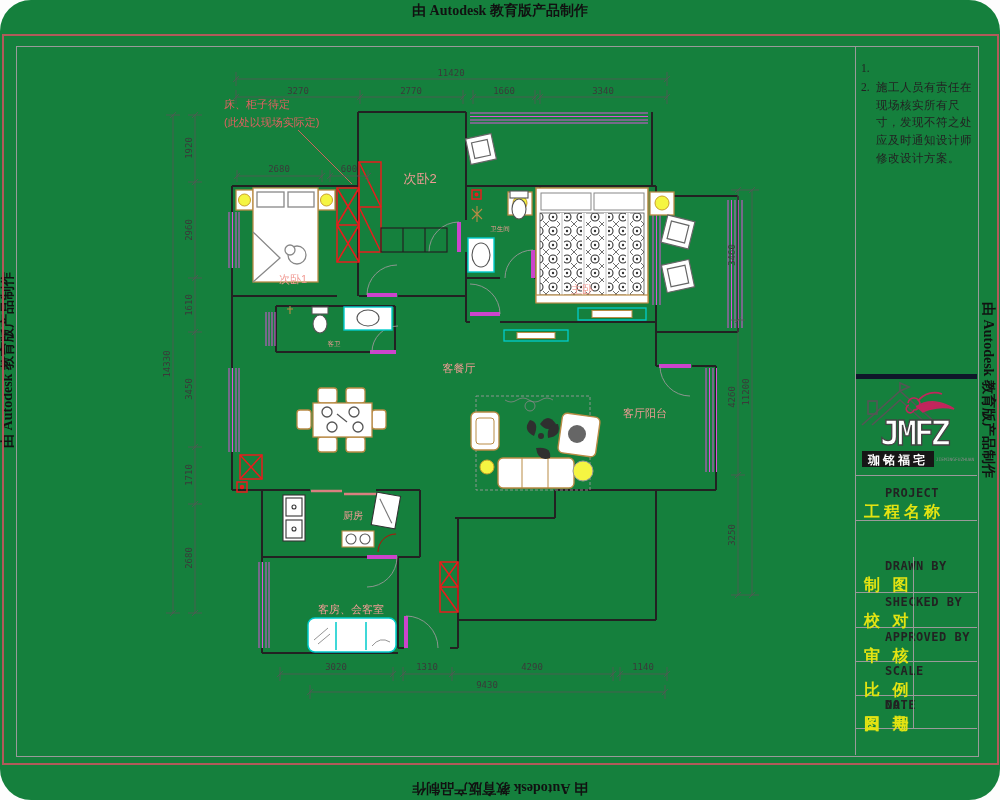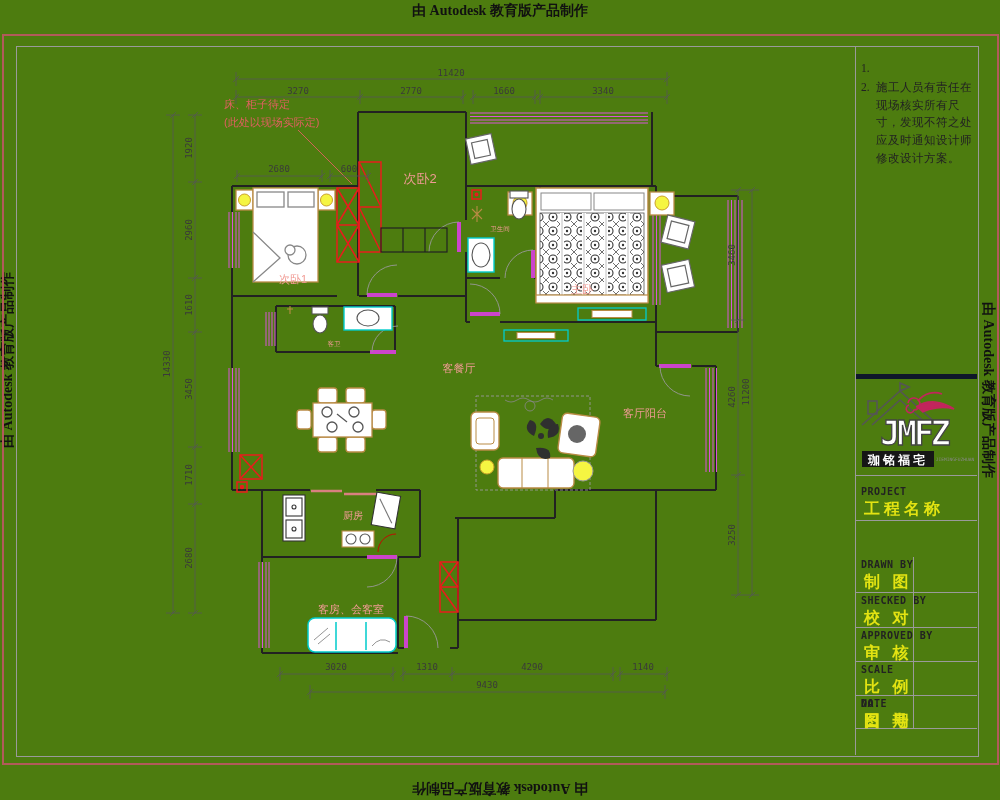--- a/index.html
+++ b/index.html
@@ -1,17 +1,17 @@
 <!DOCTYPE html>
 <html><head>
 <meta charset="utf-8">
 <style>
   html,body{margin:0;padding:0;background:#fdfdfd;}
-  #canvas{position:relative;width:1000px;height:800px;background:#4d7c0f;overflow:hidden;
-          font-family:"Liberation Sans",sans-serif;}
+  #canvas{position:relative;width:1000px;height:800px;background:#15803d;overflow:hidden;
+          font-family:"Liberation Sans",sans-serif;border-radius:31px;}
   .wm{position:absolute;color:#111;font-family:"Liberation Serif",serif;font-weight:bold;
       font-size:14px;white-space:nowrap;}
   .wm-top{left:0;top:2px;width:1000px;text-align:center;}
   .wm-bottom{left:0;top:779px;width:1000px;text-align:center;transform:rotate(180deg);}
   .wm-left{left:8px;top:360px;transform:translate(-50%,-50%) rotate(-90deg);}
   .wm-right{left:988px;top:390px;transform:translate(-50%,-50%) rotate(90deg);}
   .border-outer{position:absolute;left:2px;top:34px;width:993px;height:727px;
       border:2px solid #b25a5a;}
   .border-inner{position:absolute;left:16px;top:46px;width:961px;height:709px;
       border:1px solid #9a9a9a;}
@@ -19,22 +19,22 @@
       border-left:1px solid #9a9a9a;}
   .notes{position:absolute;left:5px;top:14px;width:112px;color:#222;
       font-family:"Liberation Serif",serif;font-size:11.5px;line-height:1.55;}
   .note-item{display:flex;margin-bottom:1px;}
   .note-num{width:15px;flex:none;}
   .note-text{flex:1;letter-spacing:0.5px;}
   .logo-box{position:absolute;left:0;top:328px;width:121px;height:96px;
       border-top:5px solid #0f172a;border-bottom:1px solid #9a9a9a;}
   .tb-row{position:absolute;left:0;width:121px;border-bottom:1px solid #9a9a9a;
       box-sizing:border-box;padding:2px 0 0 5px;}
-  .tb-label{font-family:"DejaVu Sans Mono",monospace;font-size:10px;font-weight:bold;
-      color:#222;letter-spacing:0.5px;}
+  .tb-label{font-family:"DejaVu Sans Mono",monospace;font-size:12px;font-weight:bold;
+      color:#222;letter-spacing:0.5px;margin-left:24px;}
   .tb-value{margin-top:2px;margin-left:3px;font-size:16px;font-weight:bold;
       color:#e3e312;letter-spacing:4px;}
   .vline{position:absolute;left:57px;top:0;bottom:0;border-left:1px solid #9a9a9a;}
   svg text{font-family:"DejaVu Sans Mono",monospace;}
   .roomlabel{fill:#f19b94;font-family:"Liberation Sans",sans-serif;}
   .dimtxt{fill:#3a3a3a;font-size:9px;}
   .redtxt{fill:#e06060;font-family:"Liberation Sans",sans-serif;font-size:11px;}
 </style>
 </head>
 <body>

